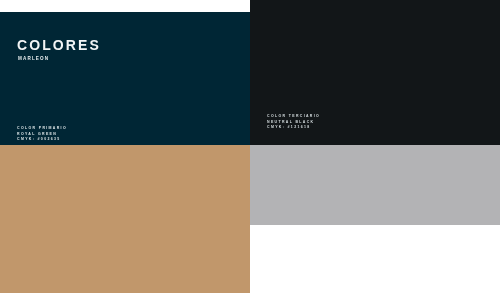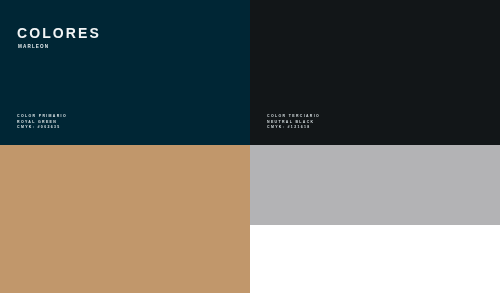--- a/index.html
+++ b/index.html
@@ -21,21 +21,21 @@
   }
 
   .panel {
     position: absolute;
     box-sizing: border-box;
   }
 
   
   #panel-primary {
     left: 0;
-    top: 0;
+    top: 12px;
     width: 250px;
     height: 145px;
   }
   #panel-tertiary {
     left: 250px;
     top: 0;
     width: 250px;
     height: 145px;
   }
   #panel-secondary {

